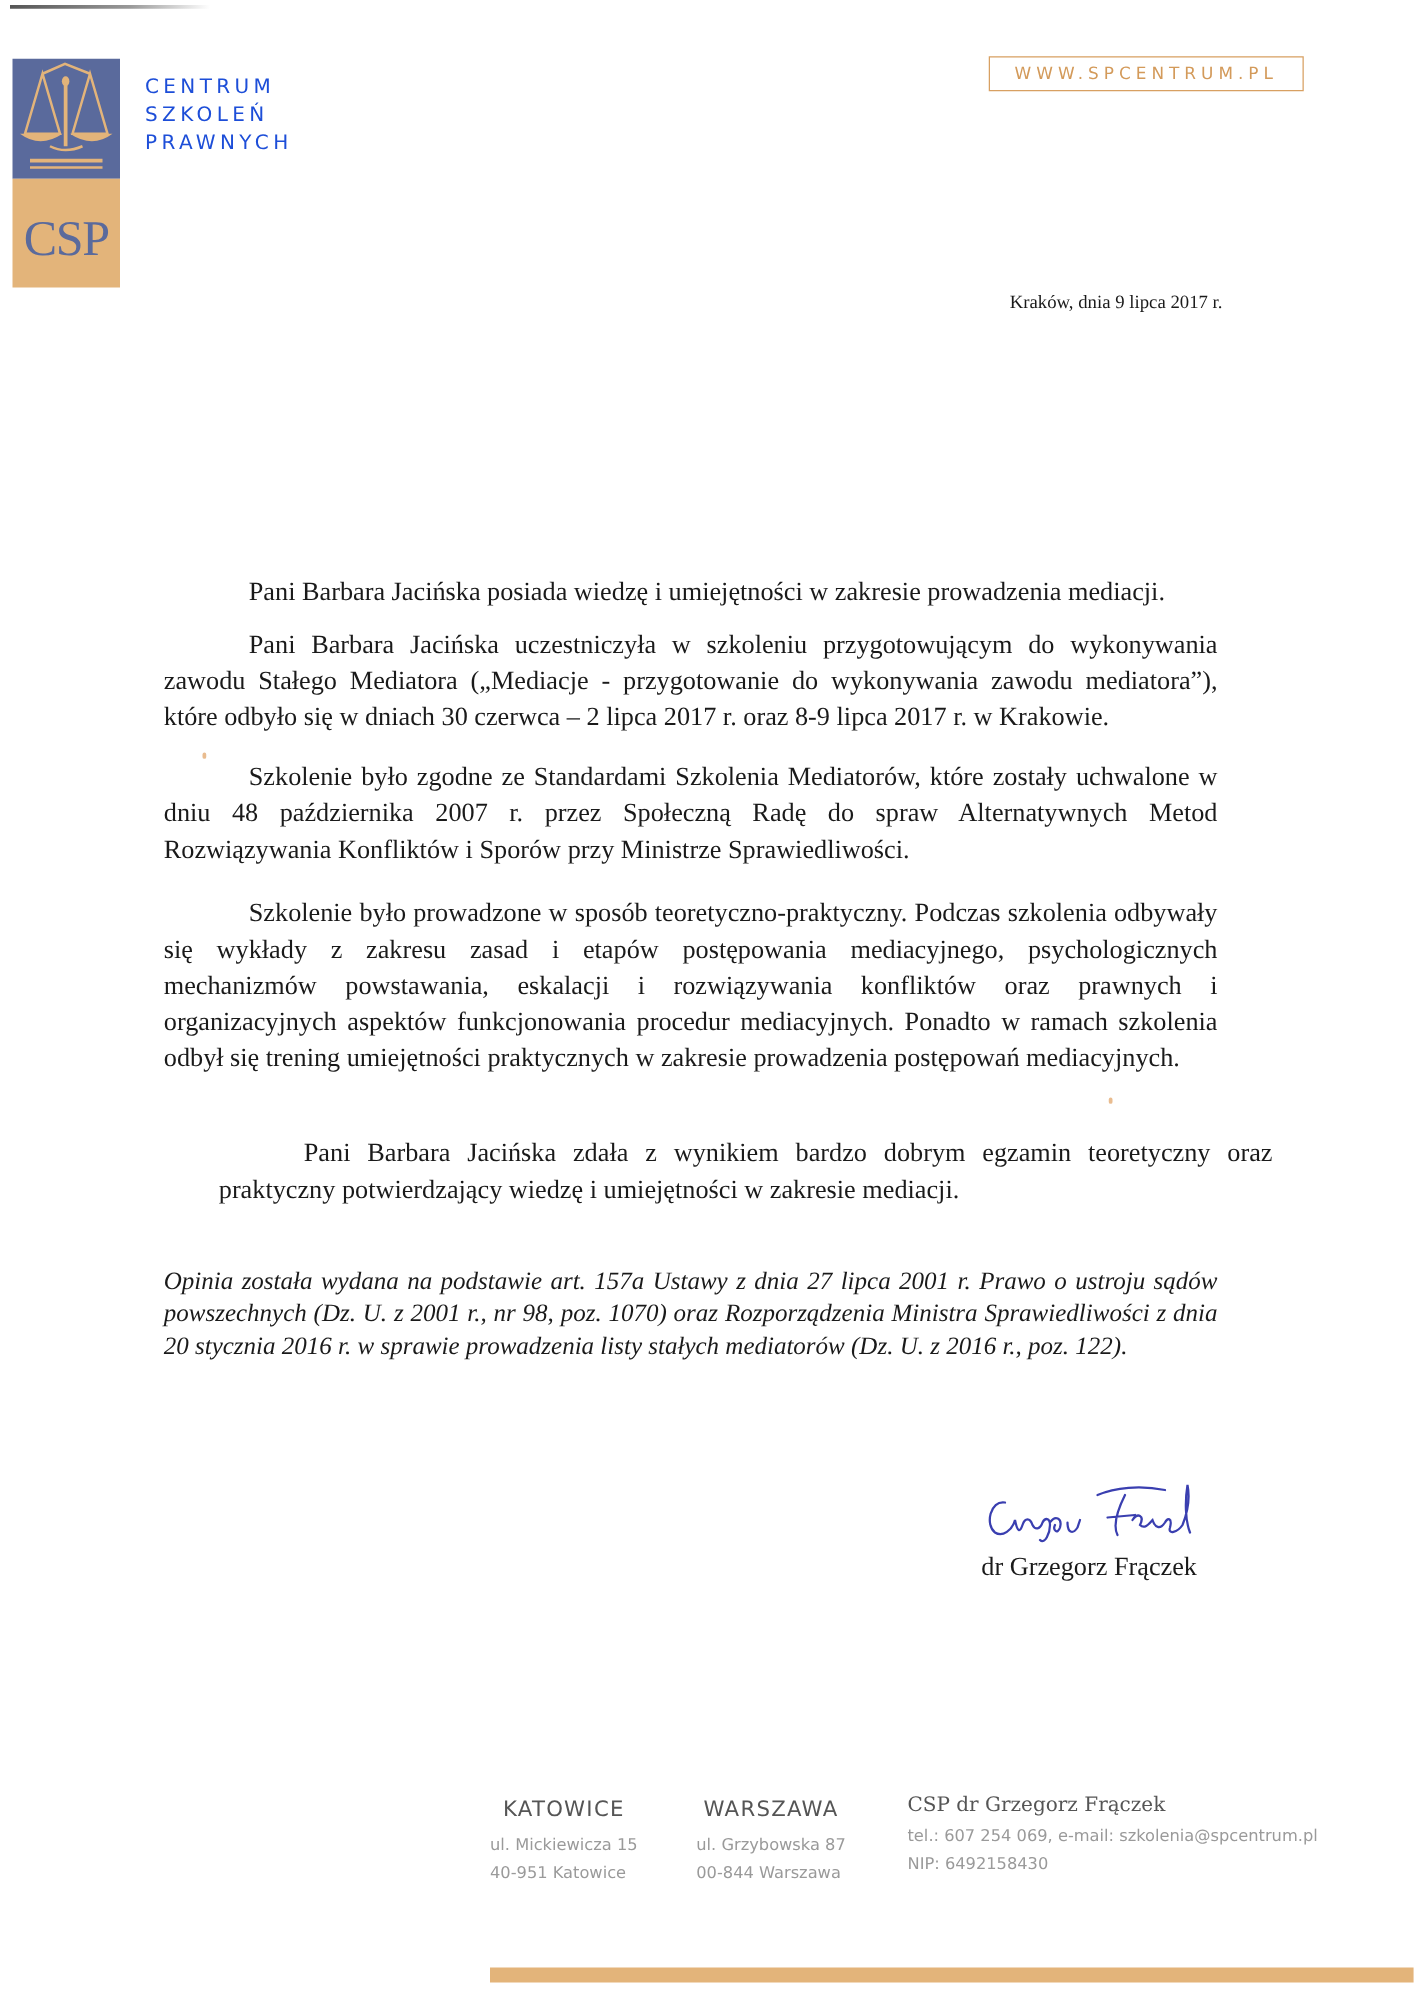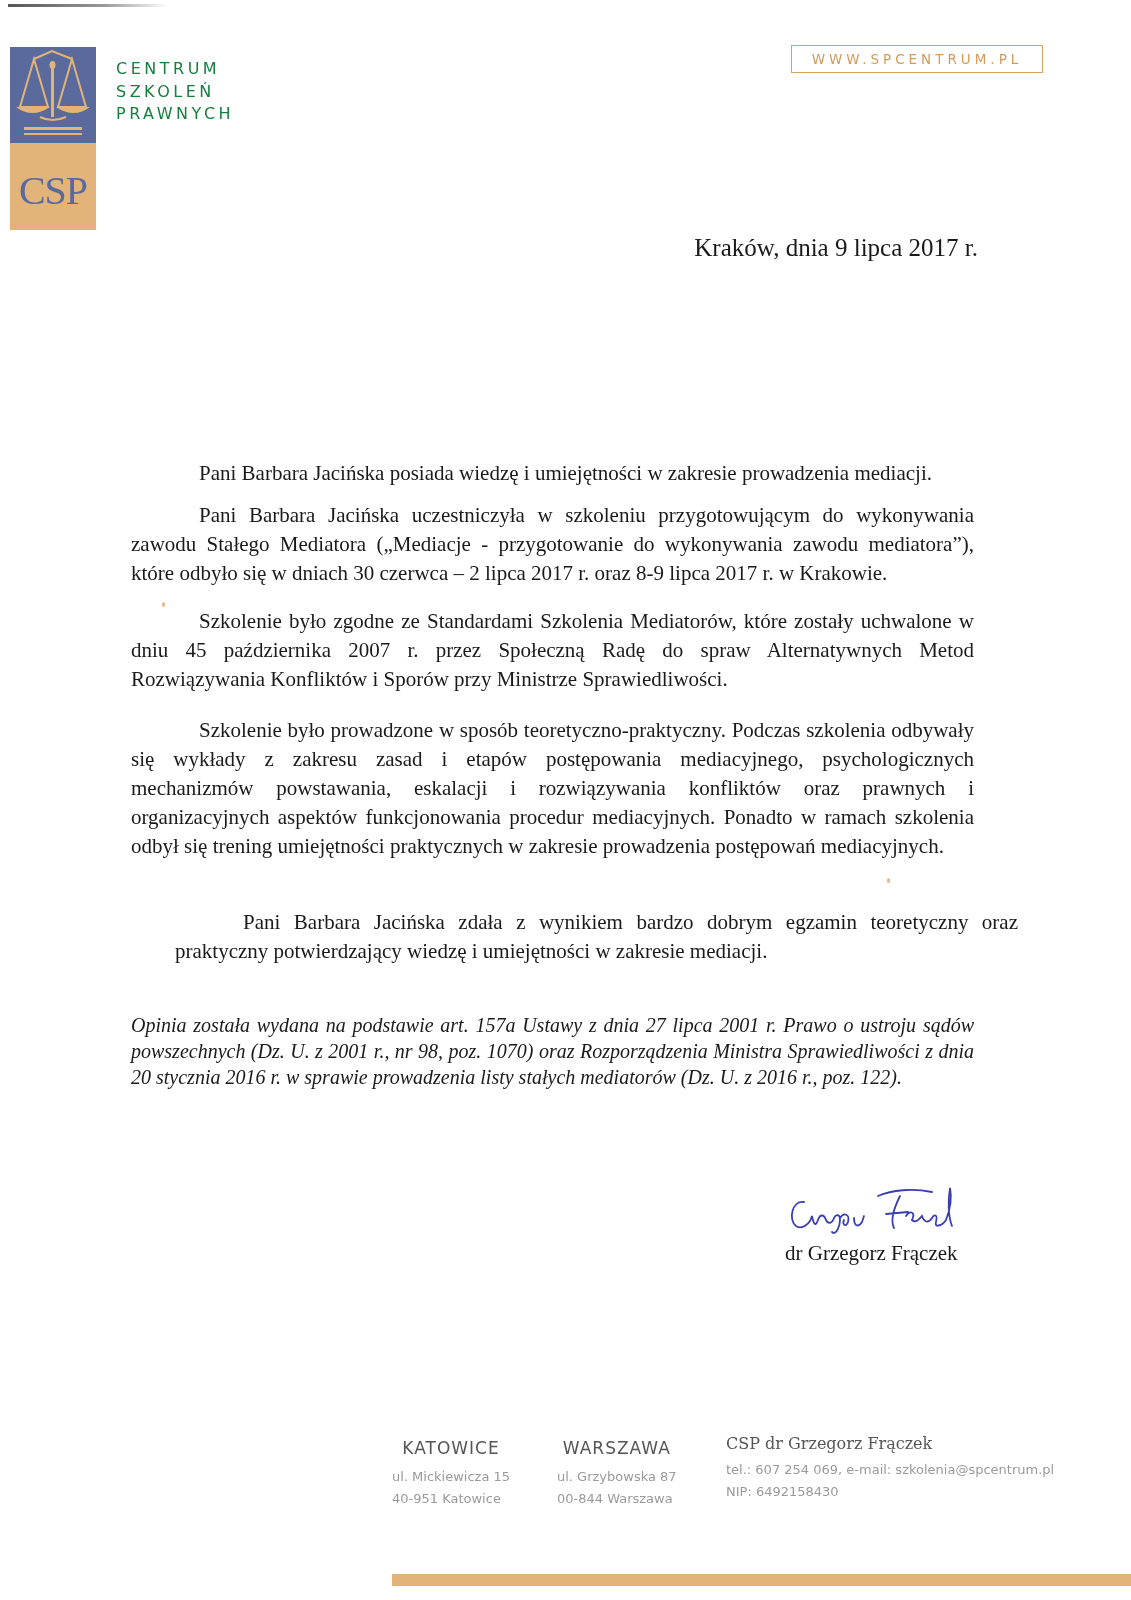--- a/index.html
+++ b/index.html
@@ -7,27 +7,27 @@
 
     .scan-edge { position: absolute; left: 8px; top: 4px; width: 160px; height: 3px; background: linear-gradient(90deg, #555 0%, #999 60%, rgba(255,255,255,0) 100%); }
 
     
     .logo { position: absolute; left: 10px; top: 47px; width: 86px; height: 183px; padding-left: 14px; }
     .logo-top { position: absolute; left: 0; top: 0; width: 86px; height: 96px; background: #5a6a9c; }
     .logo-bottom { position: absolute; left: 0; top: 96px; width: 86px; height: 87px; background: #e3b47a; }
     .logo-svg { position: absolute; left: 0; top: 0; width: 86px; height: 96px; }
     .logo-csp { position: absolute; left: 0; top: 120px; width: 86px; text-align: center; font-family: "Liberation Serif", serif; font-size: 40px; color: #5a6a9c; letter-spacing: -1px; }
 
-    .org-name { position: absolute; left: 116px; top: 58px; font-family: "DejaVu Sans", sans-serif; font-size: 16px; letter-spacing: 3.5px; color: #15803d; line-height: 22.5px; }
+    .org-name { position: absolute; left: 116px; top: 58px; font-family: "DejaVu Sans", sans-serif; font-size: 16px; letter-spacing: 3.5px; color: #1d4ed8; line-height: 22.5px; }
     .org-name div { white-space: nowrap; }
 
     .web-box { position: absolute; left: 791px; top: 45px; width: 252px; height: 28px; border: 1.5px solid #d8a062; box-sizing: border-box; display: flex; align-items: center; justify-content: center; }
     .web-box span { font-family: "DejaVu Sans", sans-serif; font-size: 13.5px; letter-spacing: 4px; color: #d39a5a; }
 
-    .date { position: absolute; right: 153px; top: 234px; font-size: 25px; }
+    .date { position: absolute; right: 153px; top: 234px; font-size: 15px; }
 
     .title { position: absolute; left: 0; width: 1111px; top: 330px; text-align: center; font-weight: bold; font-size: 20px; line-height: 25px; }
 
     .body-text { position: absolute; left: 131px; width: 843px; font-size: 21px; line-height: 29px; text-align: justify; }
     .body-text p { margin: 0; text-indent: 68px; }
     .p1 { top: 459px; }
     .p2 { top: 501px; }
     .p3 { top: 607px; }
     .p4 { top: 716px; }
     .p5 { top: 908px; margin-left: 44px; }
@@ -93,21 +93,21 @@
 <div class="title">
 </div>
 
 <div class="body-text p1">
   <p>Pani Barbara Jacińska posiada wiedzę i umiejętności w zakresie prowadzenia mediacji.</p>
 </div>
 <div class="body-text p2">
   <p>Pani Barbara Jacińska uczestniczyła w szkoleniu przygotowującym do wykonywania zawodu Stałego Mediatora („Mediacje - przygotowanie do wykonywania zawodu mediatora”), które odbyło się w dniach 30 czerwca – 2 lipca 2017 r. oraz 8-9 lipca 2017 r. w Krakowie.</p>
 </div>
 <div class="body-text p3">
-  <p>Szkolenie było zgodne ze Standardami Szkolenia Mediatorów, które zostały uchwalone w dniu 45 października 2007 r. przez Społeczną Radę do spraw Alternatywnych Metod Rozwiązywania Konfliktów i Sporów przy Ministrze Sprawiedliwości.</p>
+  <p>Szkolenie było zgodne ze Standardami Szkolenia Mediatorów, które zostały uchwalone w dniu 48 października 2007 r. przez Społeczną Radę do spraw Alternatywnych Metod Rozwiązywania Konfliktów i Sporów przy Ministrze Sprawiedliwości.</p>
 </div>
 <div class="body-text p4">
   <p>Szkolenie było prowadzone w sposób teoretyczno-praktyczny. Podczas szkolenia odbywały się wykłady z zakresu zasad i etapów postępowania mediacyjnego, psychologicznych mechanizmów powstawania, eskalacji i rozwiązywania konfliktów oraz prawnych i organizacyjnych aspektów funkcjonowania procedur mediacyjnych. Ponadto w ramach szkolenia odbył się trening umiejętności praktycznych w zakresie prowadzenia postępowań mediacyjnych.</p>
 </div>
 <div class="body-text p5">
   <p>Pani Barbara Jacińska zdała z wynikiem bardzo dobrym egzamin teoretyczny oraz praktyczny potwierdzający wiedzę i umiejętności w zakresie mediacji.</p>
 </div>
 
 <div class="legal">Opinia została wydana na podstawie art. 157a Ustawy z dnia 27 lipca 2001 r. Prawo o ustroju sądów powszechnych (Dz. U. z 2001 r., nr 98, poz. 1070) oraz Rozporządzenia Ministra Sprawiedliwości z dnia 20 stycznia 2016 r. w sprawie prowadzenia listy stałych mediatorów (Dz. U. z 2016 r., poz. 122).</div>
 

